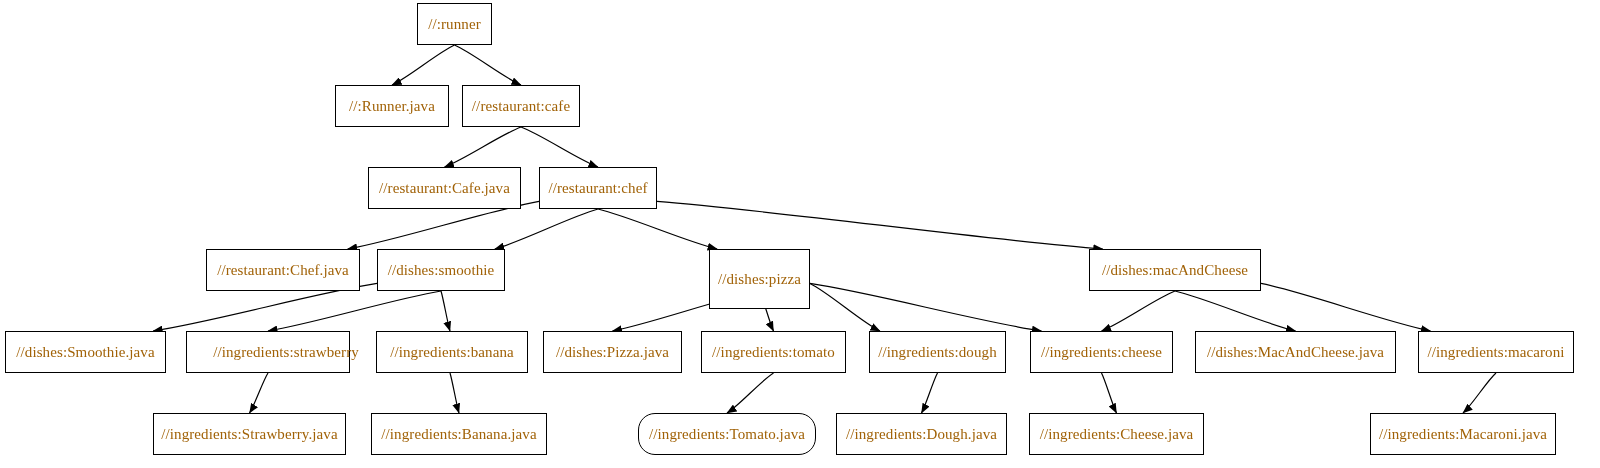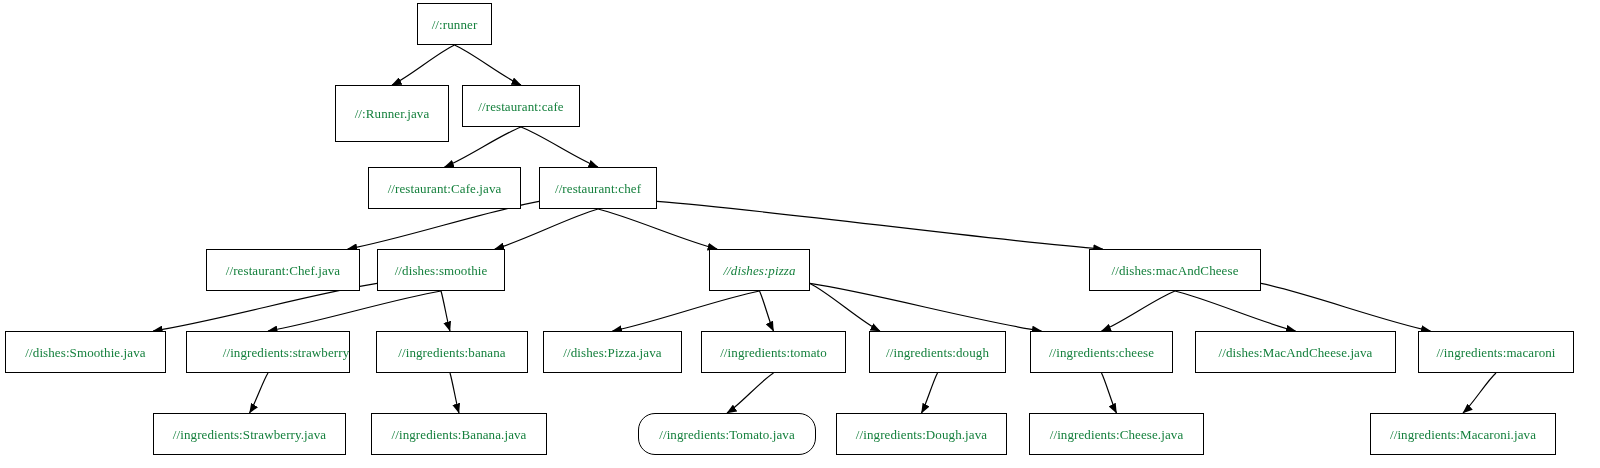--- a/index.html
+++ b/index.html
@@ -35,23 +35,23 @@
     box-sizing: border-box;
     border: 1px solid #000000;
     background: #ffffff;
     display: flex;
     align-items: center;
     justify-content: center;
     white-space: nowrap;
   }
   .node-label {
     font-family: "Liberation Serif", "DejaVu Serif", serif;
-    font-size: 13px;
+    font-size: 15px;
     line-height: 1;
-    color: #15803d;
+    color: #a16207;
     letter-spacing: 0.1px;
   }
 </style>
 </head>
 <body>
 
 <div id="graph-root">
   <svg id="edge-layer" viewBox="0 0 1600 468" width="1600" height="468" xmlns="http://www.w3.org/2000/svg">
     <defs>
       <marker id="arrowhead" markerWidth="10" markerHeight="8" refX="9.5" refY="4" orient="auto" markerUnits="userSpaceOnUse">
@@ -82,39 +82,39 @@
         <path d="M773.5,373 C760.7125,381 739.7875,405 727,413" fill="none" stroke="#000000" stroke-width="1.2" marker-end="url(#arrowhead)"></path>
         <path d="M937.5,373 C933.1,381 925.9,405 921.5,413" fill="none" stroke="#000000" stroke-width="1.2" marker-end="url(#arrowhead)"></path>
         <path d="M1101.5,373 C1105.625,381 1112.375,405 1116.5,413" fill="none" stroke="#000000" stroke-width="1.2" marker-end="url(#arrowhead)"></path>
         <path d="M1496,373 C1486.925,381 1472.075,405 1463,413" fill="none" stroke="#000000" stroke-width="1.2" marker-end="url(#arrowhead)"></path>
       </g>
   </svg>
   <div id="node-layer">
       <div class="node" style="left: 417px; top: 3px; width: 75px; height: 42px;">
         <span class="node-label">//:runner</span>
       </div>
-      <div class="node" style="left: 335px; top: 85px; width: 114px; height: 57px; text-align: center;">
+      <div class="node" style="left: 335px; top: 85px; width: 114px; height: 42px; text-align: center;">
         <span class="node-label">//:Runner.java</span>
       </div>
       <div class="node" style="left: 462px; top: 85px; width: 118px; height: 42px;">
         <span class="node-label">//restaurant:cafe</span>
       </div>
       <div class="node" style="left: 368px; top: 167px; width: 153px; height: 42px;">
         <span class="node-label">//restaurant:Cafe.java</span>
       </div>
       <div class="node" style="left: 539px; top: 167px; width: 118px; height: 42px;">
         <span class="node-label">//restaurant:chef</span>
       </div>
       <div class="node" style="left: 206px; top: 249px; width: 154px; height: 42px;">
         <span class="node-label">//restaurant:Chef.java</span>
       </div>
       <div class="node" style="left: 377px; top: 249px; width: 128px; height: 42px;">
         <span class="node-label">//dishes:smoothie</span>
       </div>
-      <div class="node" style="left: 709px; top: 249px; width: 101px; height: 42px; font-style: italic;">
+      <div class="node" style="left: 709px; top: 249px; width: 101px; height: 60px;">
         <span class="node-label">//dishes:pizza</span>
       </div>
       <div class="node" style="left: 1089px; top: 249px; width: 172px; height: 42px;">
         <span class="node-label">//dishes:macAndCheese</span>
       </div>
       <div class="node" style="left: 5px; top: 331px; width: 161px; height: 42px;">
         <span class="node-label">//dishes:Smoothie.java</span>
       </div>
       <div class="node" style="left: 186px; top: 331px; width: 164px; height: 42px; padding-left: 36px;">
         <span class="node-label">//ingredients:strawberry</span>

